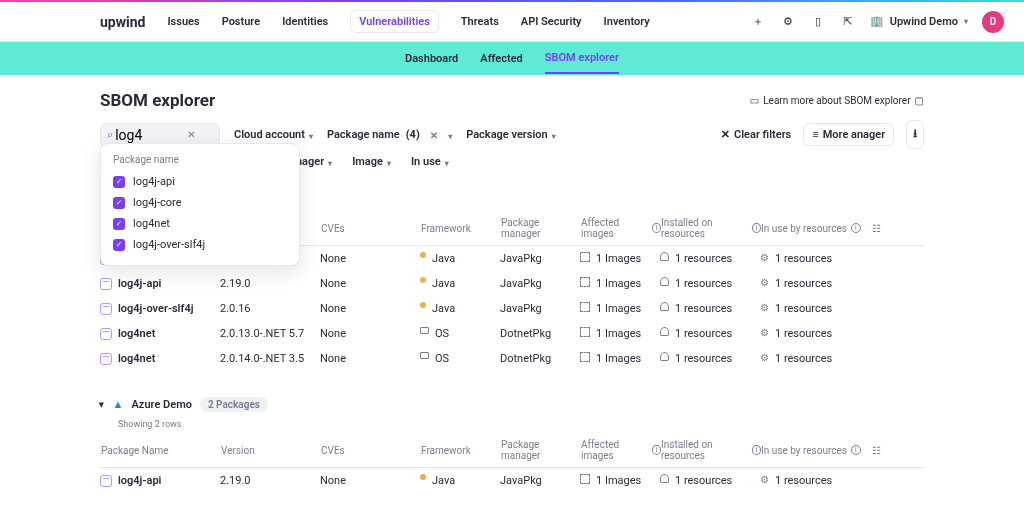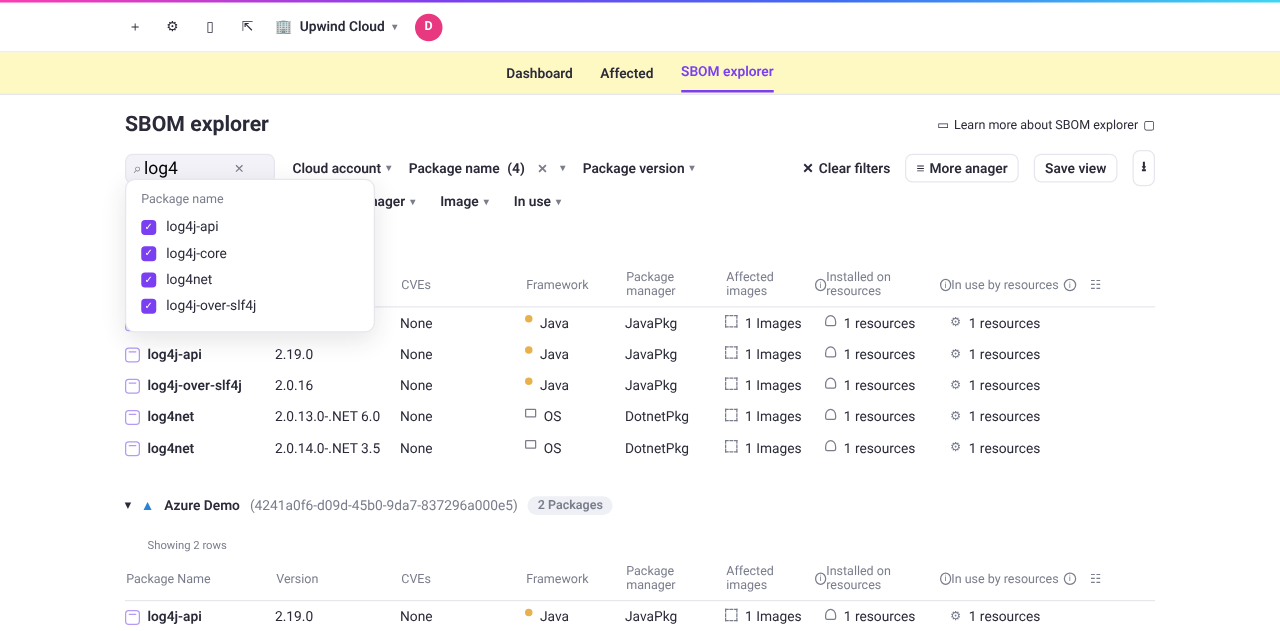--- a/index.html
+++ b/index.html
@@ -20,36 +20,36 @@
   .topnav-left{display:flex;align-items:center;gap:22px}
   .brand{display:flex;align-items:center;gap:4px;font-weight:700;font-size:14px;color:var(--text)}
   .navlink{color:var(--text);font-weight:600;cursor:pointer}
   .navlink.active{color:var(--purple);border:1px solid var(--border);border-radius:6px;padding:4px 8px;background:#fff}
   .topnav-right{display:flex;align-items:center;gap:14px}
   .icon-btn{width:16px;height:16px;display:flex;align-items:center;justify-content:center;color:var(--text);cursor:pointer}
   .acct-switch{display:flex;align-items:center;gap:6px;font-weight:600;cursor:pointer}
   .avatar{width:22px;height:22px;border-radius:50%;background:#e83880;color:#fff;display:flex;align-items:center;justify-content:center;font-weight:700;font-size:10px}
 
   
-  .subnav{display:flex;align-items:center;justify-content:center;gap:22px;height:34px;background:#fef9c3;border-bottom:1px solid var(--border);font-weight:600}
+  .subnav{display:flex;align-items:center;justify-content:center;gap:22px;height:34px;background:#5eead4;border-bottom:1px solid var(--border);font-weight:600}
   .subtab{color:var(--text);cursor:pointer;padding:8px 0}
   .subtab.active{color:var(--purple);border-bottom:2px solid var(--purple)}
 
   
   .page{padding:14px 100px 0 100px}
   .page-head{display:flex;align-items:center;justify-content:space-between;margin-bottom:10px}
   .page-title{font-size:17px;font-weight:700}
   .learn-more{color:var(--text);font-size:10px;display:flex;align-items:center;gap:4px;cursor:pointer}
 
   
   .filters{display:flex;align-items:center;justify-content:space-between;margin-bottom:6px}
   .filters-left{display:flex;align-items:center;gap:14px;flex-wrap:wrap}
   .search-box{position:relative;display:flex;align-items:center;width:120px;height:24px;border:1px solid var(--border);border-radius:6px;padding:0 6px;background:#f3f2f8}
   .search-box input{border:none;outline:none;background:transparent;width:70px;font-size:14px}
-  .pill{display:flex;align-items:center;gap:4px;cursor:pointer;font-weight:600;color:var(--text)}
+  .pill{display:flex;align-items:flex-end;gap:4px;cursor:pointer;font-weight:600;color:var(--text)}
   .pill .chev,.acct-switch .chev{font-size:8px;color:var(--muted)}
   .pkg-count{color:var(--text);font-weight:700}
   .pkg-list{color:var(--muted);max-width:180px;white-space:nowrap;overflow:hidden;text-overflow:ellipsis}
   .tiny-x{font-size:10px;color:var(--muted);cursor:pointer;padding:0 4px}
   .filters-right{display:flex;align-items:center;gap:12px}
   .txt-btn{font-weight:600;cursor:pointer;display:flex;align-items:center;gap:4px}
   .boxed-btn{border:1px solid var(--border);border-radius:6px;padding:4px 8px}
 
   
   .dropdown-row{position:relative;height:20px;margin-bottom:4px}
@@ -77,36 +77,50 @@
   .cog-ic{font-size:10px;color:var(--muted)}
   .customize{justify-self:end;color:var(--muted);cursor:pointer}
 
   
   .group{margin-top:26px}
   .group-head{display:flex;align-items:center;gap:8px;font-weight:600}
   .group-head .chev{transform:rotate(90deg);font-size:9px;cursor:pointer}
   .cloud-ic{color:#2a84d4}
   .group-id{color:var(--muted);font-weight:400}
   .chip{background:var(--chip);border-radius:10px;padding:2px 8px;font-size:10px;color:var(--muted)}
-  .rowscount{color:var(--muted);font-size:9px;margin:20px 0 0 18px}
+  .rowscount{color:var(--muted);font-size:9px;margin:7px 0 0 18px}
 </style>
 </head>
 <body>
 
 <div class="gradient-bar"></div>
 
 <div class="topnav">
+  <div class="topnav-left">
+    <div class="brand">
+      <span>upwind</span>
+    </div>
+    <div id="nav-items" style="display:flex;align-items:center;gap:22px">
+        <div class="navlink">Issues</div>
+        <div class="navlink">Posture</div>
+        <div class="navlink">Identities</div>
+        <div class="navlink active">Vulnerabilities</div>
+        <div class="navlink">Threats</div>
+        <div class="navlink">API Security</div>
+        <div class="navlink">Inventory</div>
+      </div>
+  </div>
   <div class="topnav-right">
     <div class="icon-btn">＋</div>
     <div class="icon-btn">⚙</div>
     <div class="icon-btn">▯</div>
     <div class="icon-btn">⇱</div>
     <div class="acct-switch">
       <span>🏢</span>
-      <span>Upwind Cloud</span>
+      <span>Upwind Demo</span>
       <span class="chev">▾</span>
     </div>
     <div class="avatar">D</div>
   </div>
 </div>
 
 <div class="subnav" id="subnav">
     <div class="subtab">Dashboard</div>
     <div class="subtab">Affected</div>
     <div class="subtab active">SBOM explorer</div>
@@ -146,23 +160,20 @@
     </div>
     <div class="filters-right">
       <div class="txt-btn">
         <span>✕</span>
         <span>Clear filters</span>
       </div>
       <div class="txt-btn boxed-btn">
         <span>≡</span>
         <span>More anager</span>
       </div>
-      <div class="txt-btn boxed-btn">
-        <span>Save view</span>
-      </div>
       <div class="txt-btn boxed-btn" style="padding:4px 6px">
         <span>⭳</span>
       </div>
     </div>
   </div>
 
   <div class="dropdown-row">
     <div class="drop-items">
       <div class="pill">
           <span>anager</span>
@@ -305,21 +316,21 @@
             <span class="cog-ic">⚙</span>
             <span>1 resources</span>
           </div>
           <div></div>
         </div>
         <div class="trow">
           <div class="pkg-cell">
             <span class="pkg-ic"></span>
             <span>log4net</span>
           </div>
-          <div>2.0.13.0-.NET 6.0</div>
+          <div>2.0.13.0-.NET 5.7</div>
           <div>None</div>
           <div class="fw-cell">
             <span class="fw-sq"></span>
             <span>OS</span>
           </div>
           <div>DotnetPkg</div>
           <div class="img-cell">
             <span class="img-ic"></span>
             <span>1 Images</span>
           </div>
@@ -360,21 +371,20 @@
           <div></div>
         </div>
       </div>
   </div>
 
   <div class="group">
     <div class="group-head">
       <span class="chev">▸</span>
       <span class="cloud-ic">▲</span>
       <span>Azure Demo</span>
-      <span class="group-id">(4241a0f6-d09d-45b0-9da7-837296a000e5)</span>
       <span class="chip">2 Packages</span>
     </div>
     <div class="rowscount">Showing 2 rows</div>
     <div class="thead" style="margin-top:4px">
       <div>
           <span>Package Name</span>
         </div>
       <div>
           <span>Version</span>
         </div>

